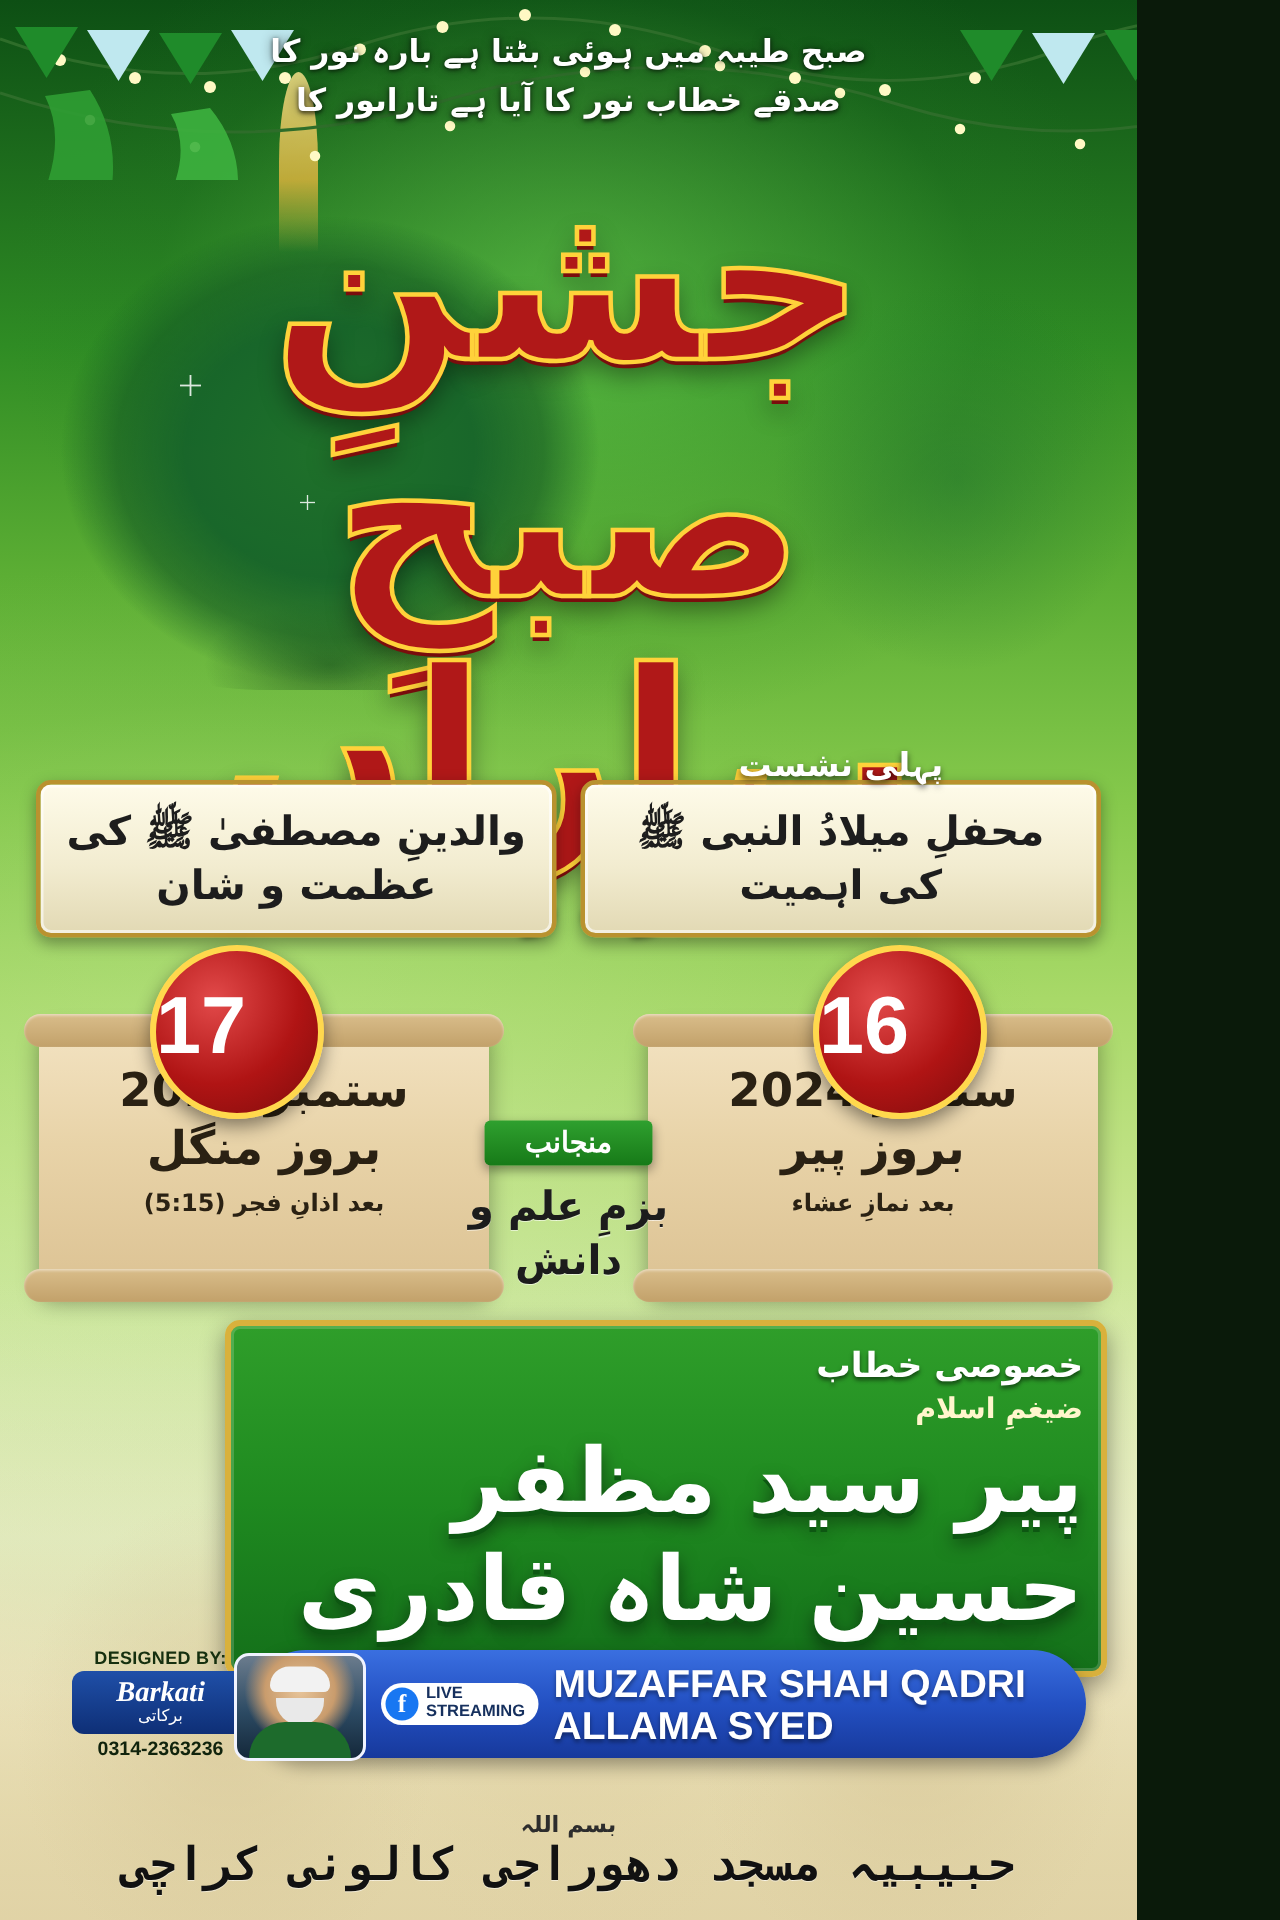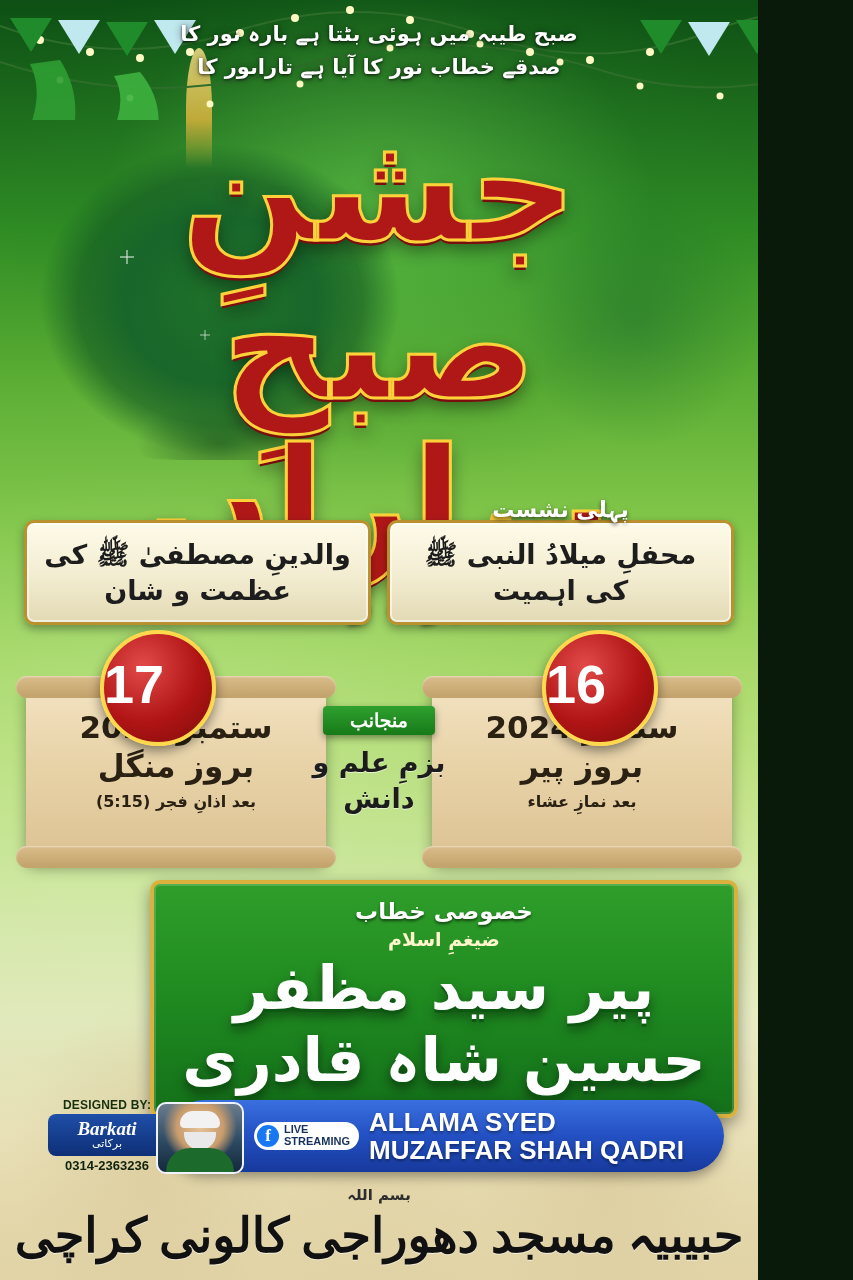--- a/index.html
+++ b/index.html
@@ -256,20 +256,21 @@
     direction: rtl;
     display: inline-block;
     background: linear-gradient(180deg, #2fa02f, #177a18);
     color: #fff;
     font-family: Liberation Serif, serif;
     font-weight: bold;
     font-size: 19px;
     padding: 3px 27px;
     border-radius: 4px;
     box-shadow: 0 3px 7px rgba(0,0,0,0.4);
+    margin-top: 41px;
   }
   .center-badge .ctext {
     direction: rtl;
     margin-top: 10px;
     font-family: "DejaVu Sans", sans-serif;
     font-weight: bold;
     font-size: 27px;
     line-height: 1.35;
     color: #1c1c1c;
     text-shadow: 0 1px 0 rgba(255,255,255,0.55);
@@ -279,21 +280,21 @@
   .speaker-panel {
     position: absolute;
     top: 880px;
     left: 150px;
     width: 556px;
     padding: 14px 12px 18px;
     background: linear-gradient(180deg, #2f9e2a 0%, #1f8a20 50%, #14701a 100%);
     border: 4px solid #d9b13c;
     border-radius: 10px;
     box-shadow: 0 6px 16px rgba(0,0,0,0.4), inset 0 0 0 2px rgba(255,255,255,0.18);
-    text-align: center;
+    text-align: right;
     z-index: 7;
   }
   .sp-kicker {
     direction: rtl;
     font-family: "DejaVu Sans", sans-serif;
     font-weight: bold;
     font-size: 23px;
     color: #ffffff;
     text-shadow: 0 2px 3px rgba(0,0,0,0.55);
   }
@@ -455,23 +456,23 @@
     z-index: 8;
   }
   .venue .v-emblem {
     font-family: "DejaVu Sans", sans-serif;
     font-weight: bold;
     font-size: 15px;
     color: #2d2d2d;
     margin-bottom: 2px;
   }
   .venue .v-name {
-    font-family: Liberation Serif, serif;
-    font-weight: bold;
-    font-size: 48px;
+    font-family: Liberation Mono, monospace;
+    font-weight: bold;
+    font-size: 31px;
     line-height: 1.25;
     color: #111111;
     text-shadow: 0 1px 0 rgba(255,255,255,0.5);
   }
 </style>
 </head>
 <body>
 
 <div id="poster">
 
@@ -611,22 +612,22 @@
       <div class="shoulders"></div>
     </div>
     <div class="fb-badge">
       <div class="fb-circle">f</div>
       <div class="fb-text">
         <div>LIVE</div>
         <div>STREAMING</div>
       </div>
     </div>
     <div class="live-name">
+      <div>MUZAFFAR SHAH QADRI</div>
       <div>ALLAMA SYED</div>
-      <div>MUZAFFAR SHAH QADRI</div>
     </div>
   </div>
 
   <div class="venue">
     <div class="v-emblem">بسم اللہ</div>
     <div class="v-name">
       <span>حبیبیہ مسجد</span>
       <span>دھوراجی کالونی کراچی</span>
     </div>
   </div>

